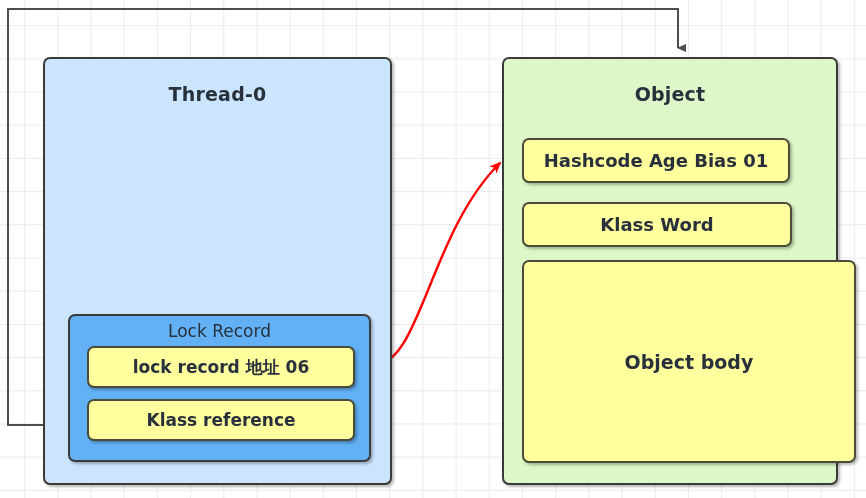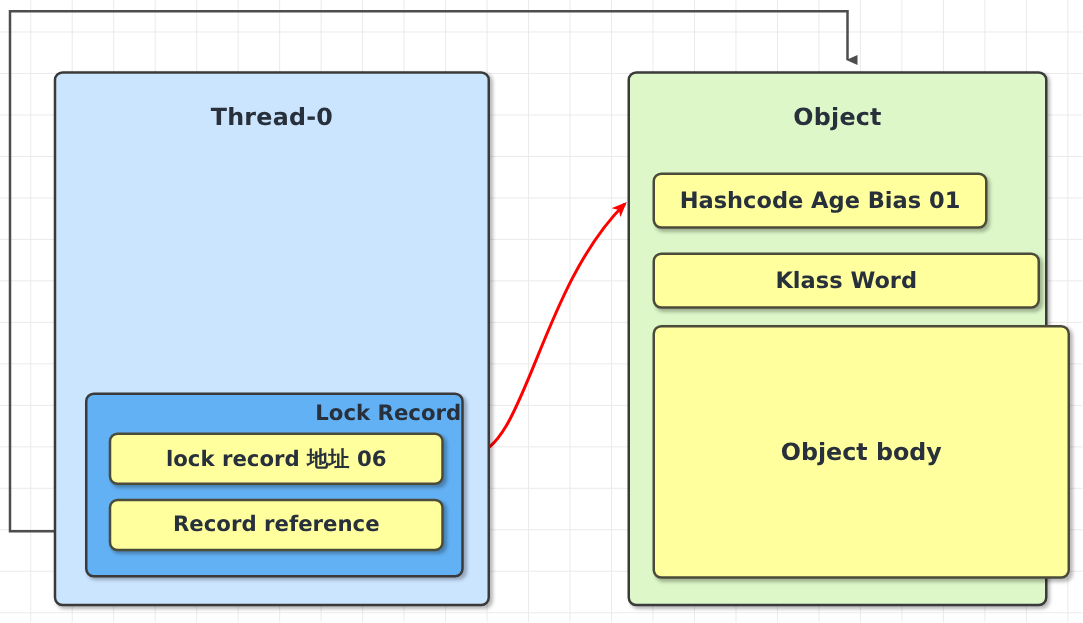--- a/index.html
+++ b/index.html
@@ -80,23 +80,23 @@
     border: 2px solid #3a3a3a;
     border-radius: 7px;
     box-shadow: 2px 2px 3px rgba(0,0,0,0.28);
   }
 
   .lockrecord-title {
     position: absolute;
     left: 0;
     right: 0;
     top: 5px;
-    text-align: right;
+    text-align: center;
     font-size: 17px;
-    font-weight: bold;
+    font-weight: normal;
     color: #28313b;
   }
 
   .ybox {
     position: absolute;
     box-sizing: border-box;
     background: #ffff9e;
     border: 2px solid #4b4b3a;
     border-radius: 7px;
     box-shadow: 2px 2px 3px rgba(0,0,0,0.28);
@@ -127,21 +127,21 @@
     left: 18px;
     top: 79px;
     width: 268px;
     height: 45px;
     font-size: 18px;
   }
 
   .obj-field-2 {
     left: 18px;
     top: 143px;
-    width: 310px;
+    width: 270px;
     height: 45px;
     font-size: 18px;
     text-align: center;
   }
 
   .obj-field-3 {
     left: 18px;
     top: 201px;
     width: 334px;
     height: 203px;
@@ -176,21 +176,21 @@
   </svg>
 
   <div class="box thread-box">
     <div class="box-title thread-title">Thread-0</div>
 
     <div class="lockrecord-box">
       <div class="lockrecord-title">Lock Record</div>
 
       <div class="ybox lr-field-1">lock record 地址 06</div>
 
-      <div class="ybox lr-field-2">Record reference</div>
+      <div class="ybox lr-field-2">Klass reference</div>
     </div>
   </div>
 
   <div class="box object-box">
     <div class="box-title object-title">Object</div>
 
     <div class="ybox obj-field-1">Hashcode Age Bias 01</div>
 
     <div class="ybox obj-field-2">Klass Word</div>
 

